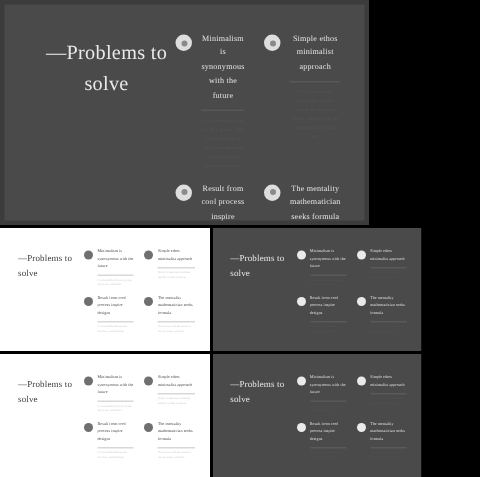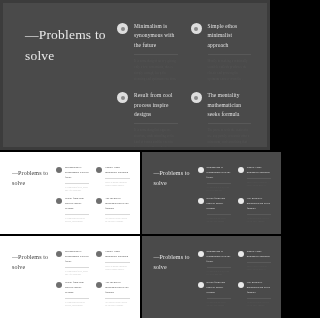--- a/index.html
+++ b/index.html
@@ -10,26 +10,27 @@
   body {
     width: 281px;
     height: 318px;
     overflow: hidden;
     font-family: "Liberation Sans", sans-serif;
   }
 
   
   .hero {
     position: relative;
-    width: 270px;
+    width: 246px;
     height: 150px;
     background: #4a4a4a;
     box-sizing: border-box;
     border: 3px solid #3c3c3c;
     overflow: hidden;
+    text-align: center;
   }
   .hero-inner {
     position: absolute;
     inset: 0;
     padding: 16px 16px 10px 22px;
     box-sizing: border-box;
     display: flex;
   }
   .hero-title-col {
     width: 92px;

